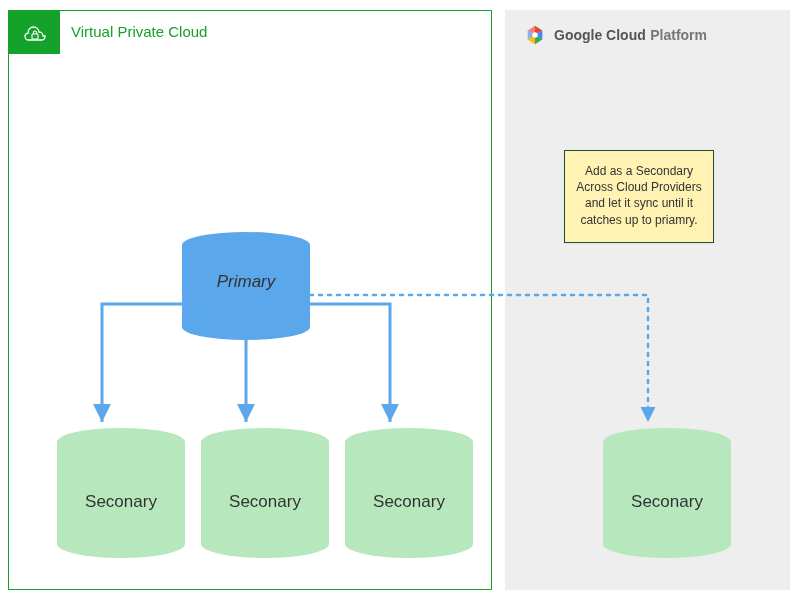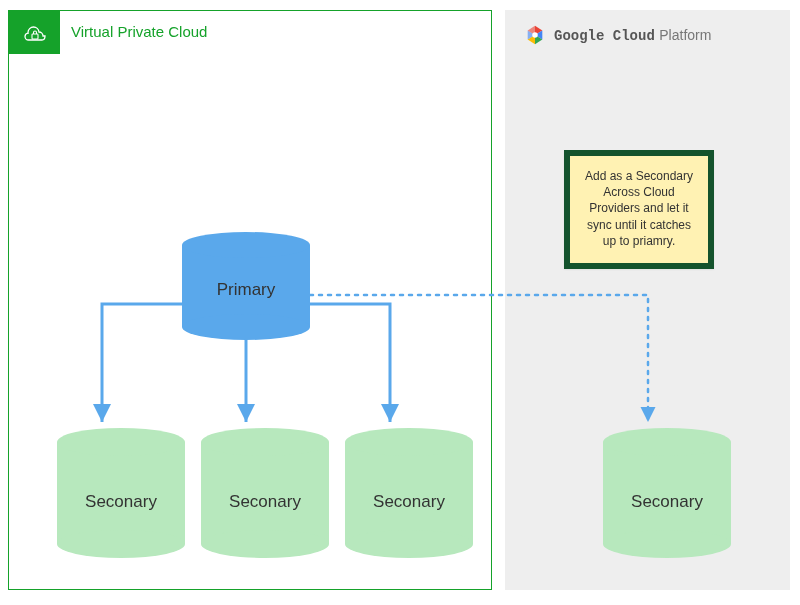--- a/index.html
+++ b/index.html
@@ -43,22 +43,22 @@
     width: 285px; height: 580px;
     background: #eeeeee;
   }
   .gcp-logo {
     position: absolute;
     left: 516px; top: 14px;
     display: flex;
     align-items: center;
     gap: 8px;
   }
-  .gcp-text1 { font-weight: 600; font-size: 14px; color: #555; font-family: Liberation Mono, monospace; }
-  .gcp-text2 { font-weight: 400; font-size: 14px; color: #777; }
+  .gcp-text1 { font-weight: 600; font-size: 14px; color: #555; }
+  .gcp-text2 { font-weight: 700; font-size: 14px; color: #777; }
   .cylinder {
     position: absolute;
   }
   .cyl-body {
     position: absolute;
     left: 0; right: 0;
     border-left: 1px solid transparent;
     border-right: 1px solid transparent;
   }
   .cyl-top, .cyl-bot {
@@ -71,40 +71,40 @@
     width: 100%;
     text-align: center;
     font-size: 17px;
     color: #333;
   }
   
   .primary { left: 174px; top: 222px; width: 128px; height: 108px; }
   .primary .cyl-top { top: 0; height: 26px; background: #5aa8eb; }
   .primary .cyl-body { top: 13px; bottom: 13px; background: #5aa8eb; }
   .primary .cyl-bot { bottom: 0; height: 26px; background: #5aa8eb; }
-  .primary .cyl-label { top: 48px; }
+  .primary .cyl-label { top: 40px; font-style: italic; }
   
   .sec {
     width: 128px; height: 130px; margin-left: 19px;
   }
   .sec .cyl-top { top: 0; height: 28px; background: #b7e8bd; }
   .sec .cyl-body { top: 14px; bottom: 14px; background: #b7e8bd; }
   .sec .cyl-bot { bottom: 0; height: 28px; background: #b7e8bd; }
   .sec .cyl-label { top: 64px; }
   .sec1 { left: 30px; top: 418px; }
   .sec2 { left: 174px; top: 418px; }
   .sec3 { left: 318px; top: 418px; }
   .sec4 { left: 576px; top: 418px; }
   .note {
     position: absolute;
     left: 556px; top: 140px;
     width: 150px;
     padding: 12px 10px 14px 10px;
     background: #fff2b3;
-    border: 6px solid #14532d;
+    border: 1px solid #14532d;
     font-size: 12px;
     line-height: 1.35;
     text-align: center;
     color: #333;
     box-shadow: 0 1px 2px rgba(0,0,0,0.05);
   }
   svg.arrows {
     position: absolute;
     left: 0; top: 0;
     width: 782px; height: 580px;

